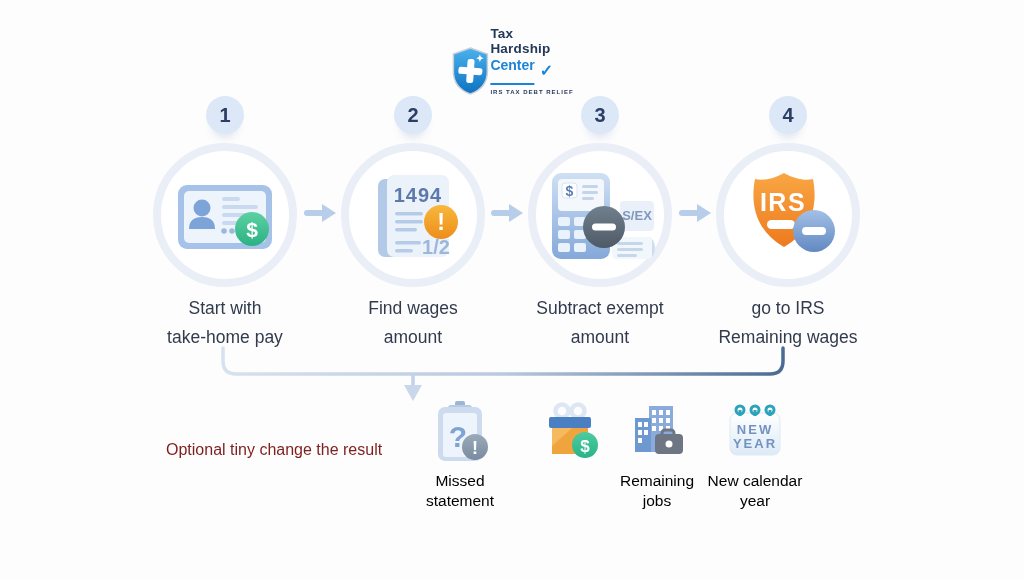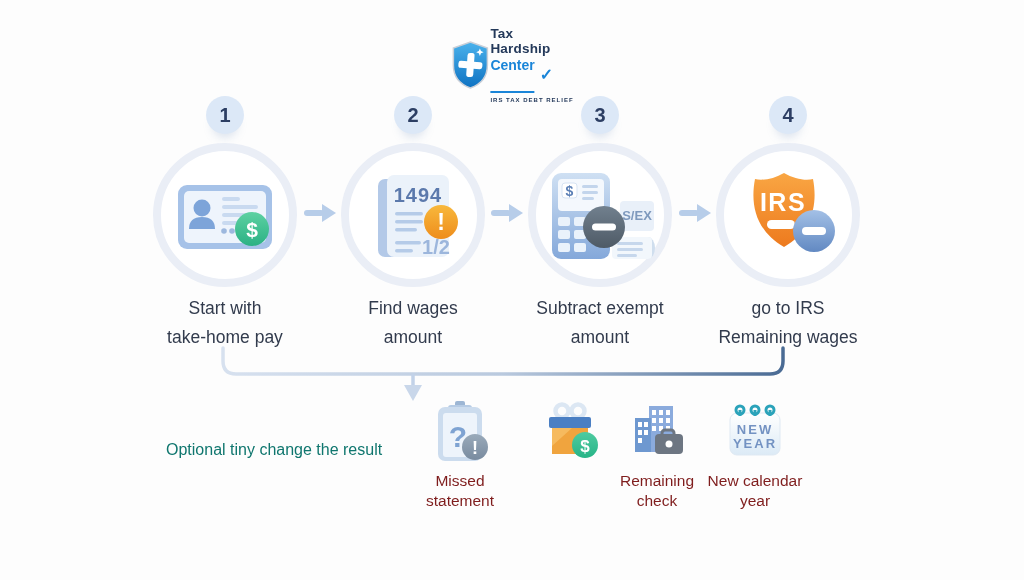--- a/index.html
+++ b/index.html
@@ -4,46 +4,46 @@
 <style>
   html,body{margin:0;padding:0;}
   body{
     width:1024px;height:580px;background:#fdfdfd;overflow:hidden;
     font-family:"Liberation Sans", sans-serif;
   }
   .canvas{position:relative;width:1024px;height:580px;background:#fdfdfd;}
 
   
   .logo{position:absolute;top:27px;left:50%;transform:translateX(-50%);
-        display:flex;align-items:center;}
+        display:flex;align-items:flex-end;}
   .logo-text{display:flex;flex-direction:column;}
   .logo-word{font-size:13.5px;font-weight:bold;color:#24395a;line-height:14.5px;letter-spacing:.2px;}
   .center-row{display:flex;align-items:center;gap:5px;margin-top:1px;}
-  .center-word{font-size:14px;font-weight:bold;color:#1a85d8;border-bottom:2px solid #1a85d8;padding-bottom:18px;}
+  .center-word{font-size:14px;font-weight:bold;color:#1a85d8;border-bottom:2px solid #1a85d8;padding-bottom:10px;}
   .check{color:#1a85d8;font-size:16px;font-weight:bold;line-height:12px;}
   .tagline{font-size:6px;font-weight:bold;color:#24395a;letter-spacing:1px;margin-top:4px;}
 
   
   .step{position:absolute;top:96px;width:200px;text-align:center;}
   .step-number{width:38px;height:38px;border-radius:50%;background:#dce8f7;color:#2c3e63;
     font-size:20px;font-weight:bold;line-height:38px;margin:0 auto;
     box-shadow:0 10px 8px -6px rgba(130,160,200,.25);}
   .step-circle{width:128px;height:128px;border:8px solid #eaeef6;border-radius:50%;background:#ffffff;
     margin:9px auto 0;display:flex;align-items:center;justify-content:center;}
   .step-label{margin-top:7px;font-size:17.5px;color:#323b4d;line-height:29px;}
   .arrow{position:absolute;top:202px;}
 
   
   .bracket{position:absolute;left:205px;top:346px;}
 
   
-  .note{position:absolute;left:166px;top:441px;font-size:16px;color:#0f766e;}
+  .note{position:absolute;left:166px;top:441px;font-size:16px;color:#7f1d1d;}
   .opt-item{position:absolute;top:400px;width:116px;text-align:center;}
   .opt-icon{height:64px;display:flex;align-items:flex-end;justify-content:center;}
-  .opt-label{margin-top:7px;font-size:15.5px;color:#7f1d1d;line-height:20px;}
+  .opt-label{margin-top:7px;font-size:15.5px;color:#000000;line-height:20px;}
 
   svg text{font-family:"Liberation Sans", sans-serif;}
 </style>
 </head>
 <body>
 
 <div class="canvas">
 
   <header class="logo">
     <svg width="40" height="48" viewBox="0 0 40 48">
@@ -294,21 +294,21 @@
         <rect x="13" y="30" width="4" height="5" fill="#ffffff"></rect>
           <rect x="19" y="30" width="4" height="5" fill="#ffffff"></rect>
         <rect x="13" y="38" width="4" height="5" fill="#ffffff"></rect>
         <rect x="37" y="30" width="12" height="9" rx="3" stroke="#6d7682" stroke-width="3" fill="none"></rect>
         <rect x="30" y="34" width="28" height="20" rx="4" fill="#6d7682"></rect>
         <circle cx="44" cy="44" r="3.5" fill="#ffffff"></circle>
       </svg>
     </div>
     <div class="opt-label">
       <div>Remaining</div>
-      <div>check</div>
+      <div>jobs</div>
     </div>
   </div>
 
   <div class="opt-item" style="left:697px;">
     <div class="opt-icon">
       <svg width="64" height="64" viewBox="0 0 64 64">
         <defs>
           <linearGradient id="calG2" x1="0" y1="0" x2="0" y2="1">
             <stop offset="0" stop-color="#ffffff"></stop>
               <stop offset="1" stop-color="#dceaf6"></stop>

